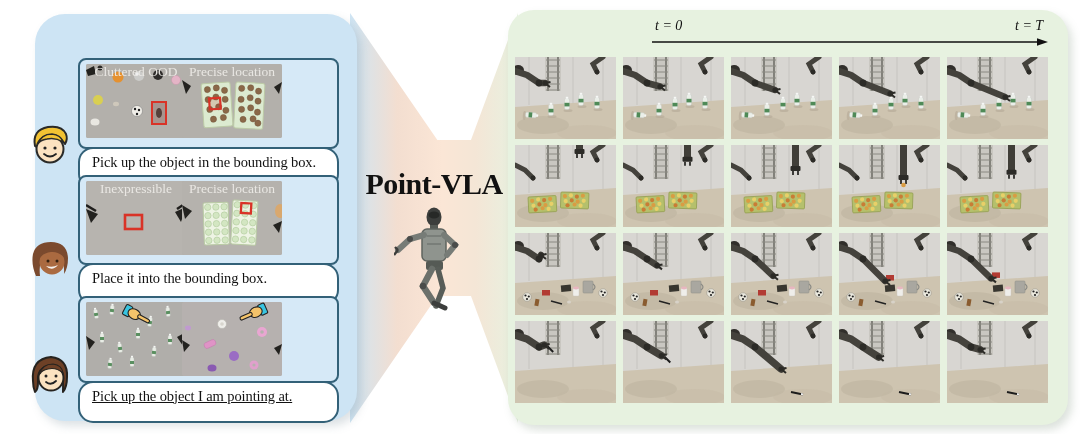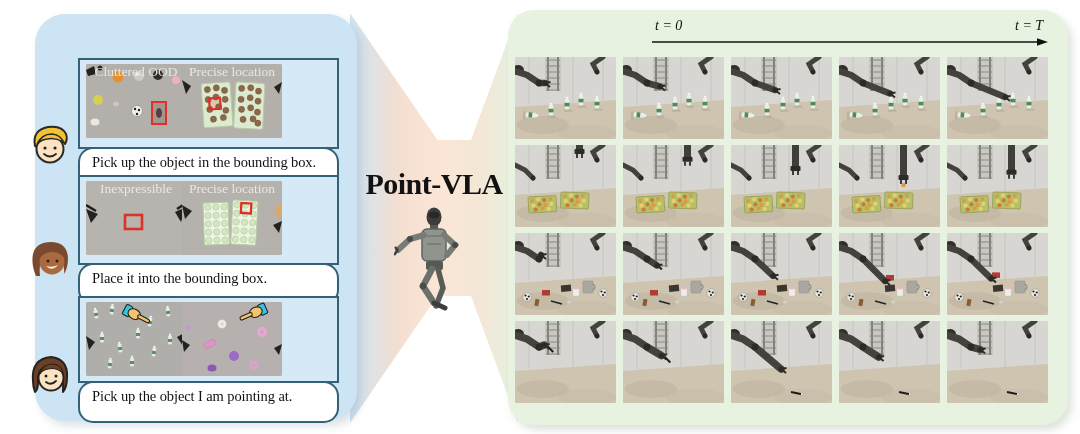--- a/index.html
+++ b/index.html
@@ -5,21 +5,21 @@
   html,body{margin:0;padding:0;background:#ffffff;}
   body{width:1080px;height:434px;font-family:"Liberation Serif",serif;color:#111;}
   .canvas{position:relative;width:1080px;height:434px;overflow:hidden;background:#fff;}
 
   
   .left-panel{position:absolute;left:35px;top:14px;width:322px;height:407px;
     background:#cde4f4;border-radius:30px;box-shadow:4px 5px 8px rgba(120,140,150,.25);}
   .lp-title{position:absolute;top:8px;left:0;width:100%;text-align:center;
     font-size:20px;font-weight:bold;letter-spacing:-0.2px;}
   .card{position:absolute;left:43px;width:261px;}
-  .imgbox{position:relative;border:2px solid #336178;border-radius:0;background:#d6e9f7;}
+  .imgbox{position:relative;border:2px solid #336178;border-radius:8px;background:#d6e9f7;}
   .photo{position:absolute;top:4px;width:100px;height:74px;overflow:hidden;border-radius:2px;background:#b3b0ab;}
   .photo.p1{left:6px;} .photo.p2{left:102px;}
   .photo svg{display:block;}
   .photo-label{position:absolute;top:0;left:0;width:100%;text-align:center;
     font-size:13.5px;color:#eceae6;opacity:.95;pointer-events:none;}
   .bubble{position:relative;margin-top:-2px;height:26px;border:2px solid #336178;border-radius:15px;
     background:#fff;display:flex;align-items:center;padding:0 8px 12px 12px;
     font-size:14.5px;letter-spacing:-0.1px;white-space:nowrap;}
   .avatar{position:absolute;left:-8px;width:46px;height:46px;}
 
@@ -197,21 +197,21 @@
               </g>
             </svg>
           <div class="photo-label">Precise location</div>
         </div>
       </div>
       <div class="bubble">
         <span>Place it into the bounding box.</span>
       </div>
     </div>
 
-    <div class="card" style="top:282px;">
+    <div class="card" style="top:282px;text-decoration:underline;">
       <div class="imgbox" style="height:83px;">
         <div class="photo p1">
           <svg viewBox="0 0 100 74" width="100" height="74">
               <rect width="100" height="74" fill="#b0aeaa"></rect>
               <polygon points="0,34 9,40 3,48" fill="#23221f"></polygon>
               <polygon points="100,30 91,35 97,44" fill="#23221f"></polygon>
               <g transform="translate(10,12) rotate(-10)">
                 <rect x="-2" y="-4.5" width="4" height="9" rx="1.2" fill="#e9ede6" stroke="#b5b9b3" stroke-width="0.4"></rect>
                 <rect x="-2" y="-1" width="4" height="3" fill="#5a8f60"></rect>
                 <rect x="-1" y="-6.2" width="2" height="1.9" fill="#f4f6f3"></rect>

